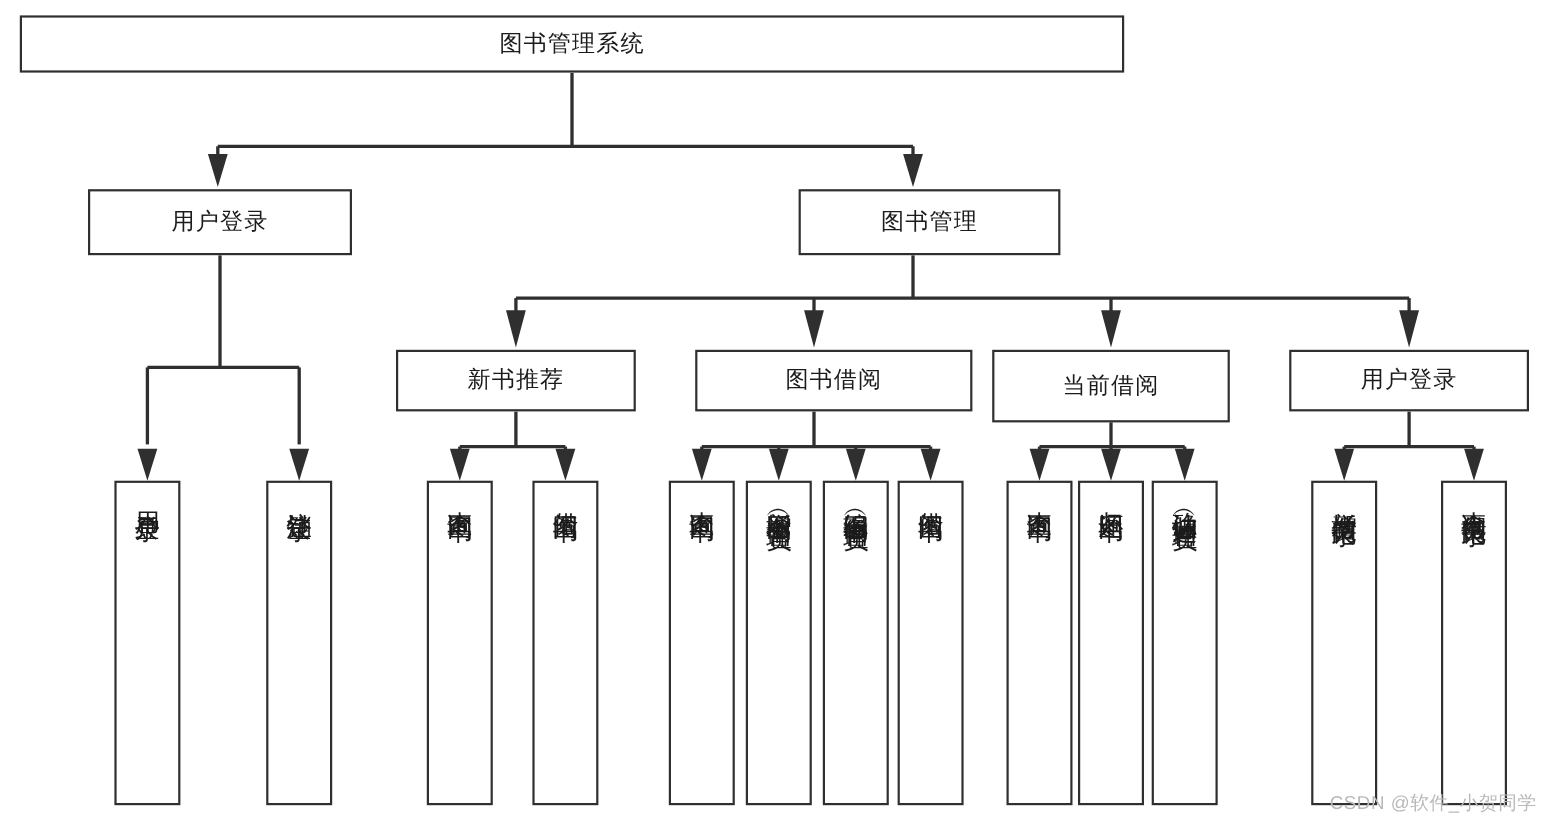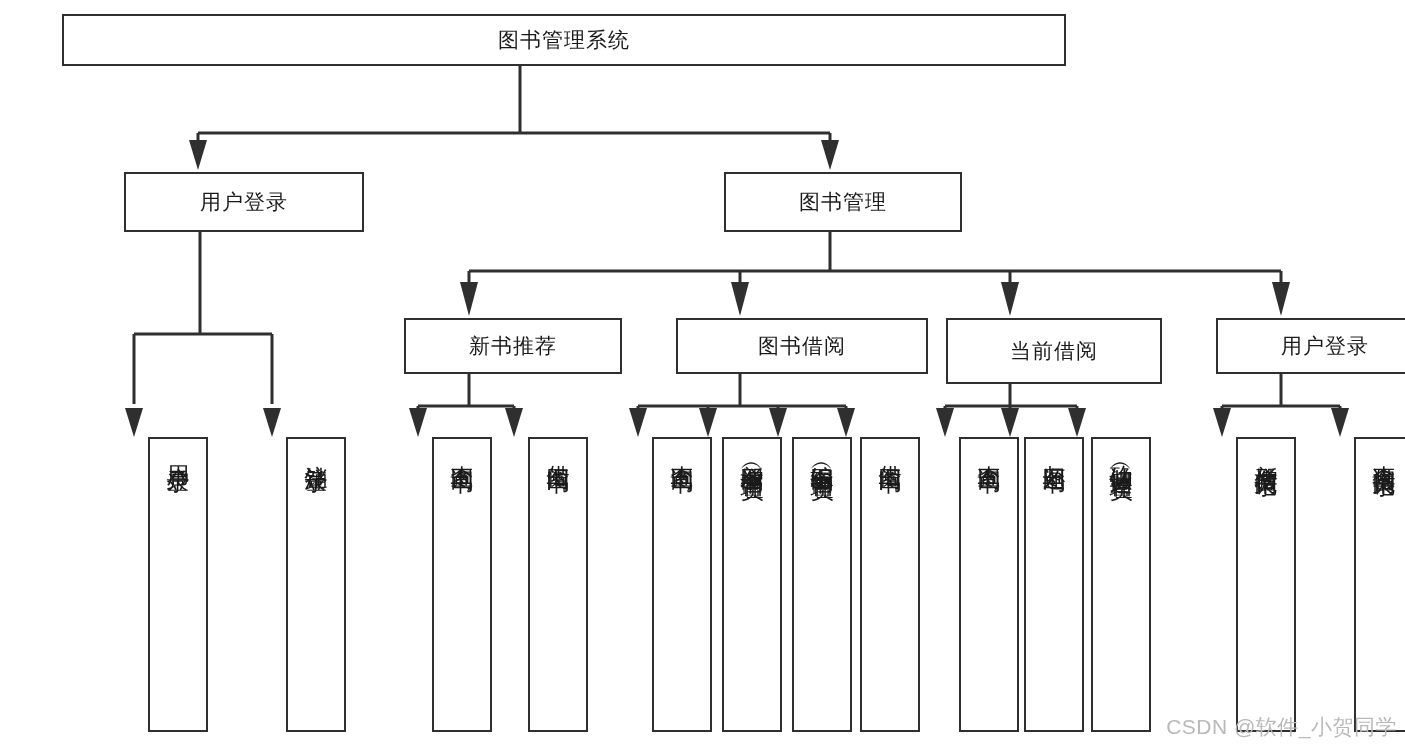--- a/index.html
+++ b/index.html
@@ -28,21 +28,20 @@
   }
   .node {
     position: absolute;
     box-sizing: border-box;
     background: #ffffff;
     border: 2px solid #2f2f2f;
     display: flex;
     align-items: center;
     justify-content: center;
     color: #1b1b1b;
-    margin-left: 44px;
   }
   .node .label {
     display: block;
     text-align: center;
     line-height: 1.18;
     white-space: pre-wrap;
   }
   
   .node.h .label {
     font-size: 21px;
@@ -58,21 +57,21 @@
     text-orientation: upright;
     font-size: 23px;
     letter-spacing: 2px;
     line-height: 1;
     max-height: 100%;
   }
   .watermark {
     position: absolute;
     right: 8px;
     bottom: 6px;
-    font-size: 21px;
+    font-size: 17px;
     color: #b9b9b9;
     letter-spacing: 0.5px;
     white-space: nowrap;
   }
 </style>
 </head>
 <body>
 
 <div id="canvas">
 
@@ -151,21 +150,21 @@
     </g>
   </svg>
 
   <div class="node h" style="left:18px; top:14px; width:1004px; height:52px;">
     <span class="label">图书管理系统</span>
   </div>
 
   <div class="node h" style="left:80px; top:172px; width:240px; height:60px;">
     <span class="label">用户登录</span>
   </div>
-  <div class="node h" style="left:680px; top:172px; width:238px; height:60px;">
+  <div class="node h" style="left:726px; top:172px; width:238px; height:60px;">
     <span class="label">图书管理</span>
   </div>
 
   <div class="node h" style="left:360px; top:318px; width:218px; height:56px;">
     <span class="label">新书推荐</span>
   </div>
   <div class="node h" style="left:632px; top:318px; width:252px; height:56px;">
     <span class="label">图书借阅</span>
   </div>
   <div class="node h" style="left:902px; top:318px; width:216px; height:66px;">

